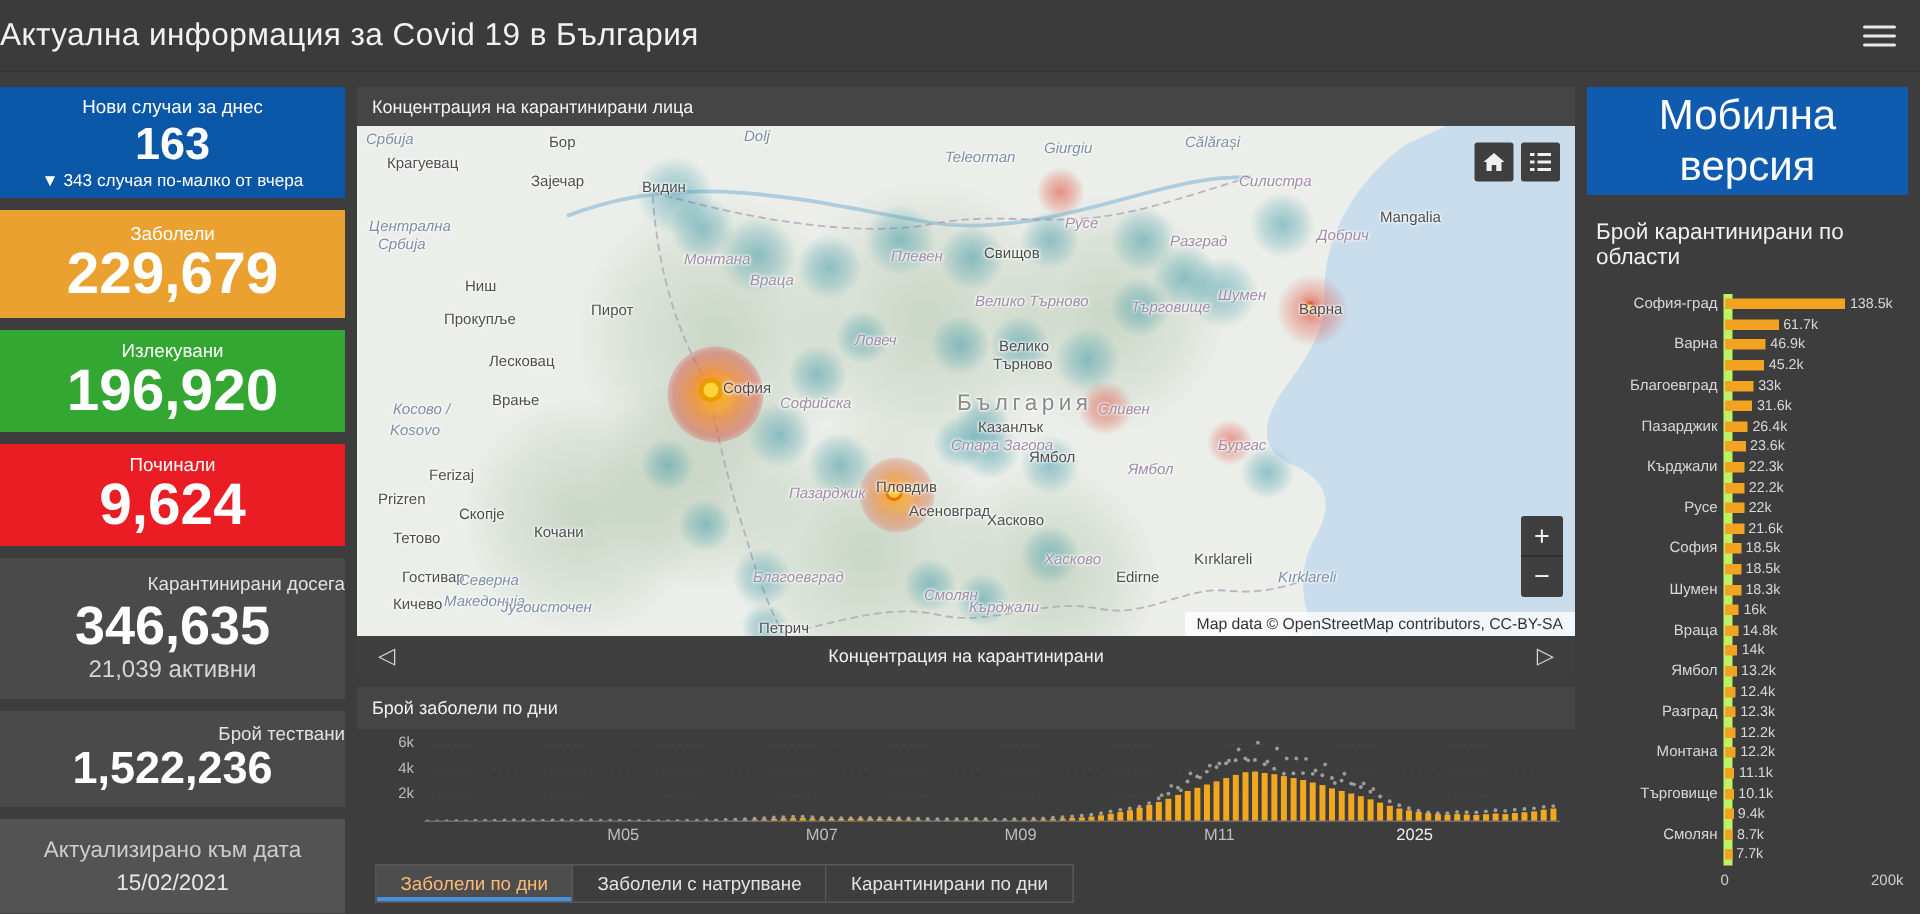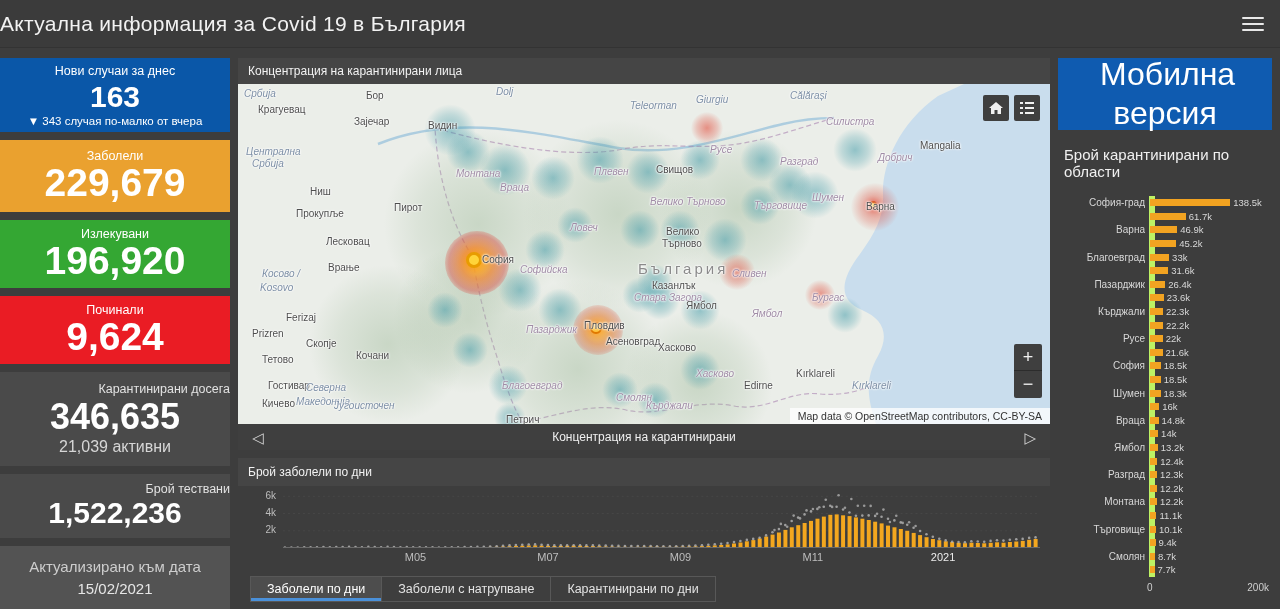--- a/index.html
+++ b/index.html
@@ -84,27 +84,27 @@
   .plot { position:relative; height:56px; }
   .plot svg { position:absolute; inset:0; width:100%; height:100%; }
   .x-axis { position:relative; height:16px; margin-top:2px; }
   .xtick { position:absolute; transform:translateX(-50%); font-size:11px; color:#bdbdbd; top:1px; }
   .xtick.bright { color:#ececec; }
 
   .tabs { display:flex; padding-left:12px; height:26px; margin-top:6px; }
   .tab { padding:0 16px; display:flex; align-items:center; font-size:12.5px; color:#e3e3e3;
     background:#3e3e3e; border:1px solid #585858; border-left:none; cursor:pointer; }
   .tab:first-child { border-left:1px solid #585858; }
-  .tab.active { background:#4d4d4d; color:#ffffff; box-shadow:inset 0 -3px 0 #4a90d9; }
+  .tab.active { background:#4d4d4d; color:#fdba74; box-shadow:inset 0 -3px 0 #4a90d9; }
 
   
   .right-col { padding-right:8px; display:flex; flex-direction:column; }
   .mobile-card { background:#0f5bb0; height:72px; color:#fff; display:flex; align-items:center;
     justify-content:center; text-align:center; cursor:pointer; flex:none; }
-  .mobile-card span { font-size:32px; line-height:1.22; display:inline-block; max-width:130px; }
+  .mobile-card span { font-size:28px; line-height:1.22; display:inline-block; max-width:130px; }
   .right-title { color:#f0f0f0; font-size:15px; margin:16px 0 16px 6px; }
   .region-rows { border-left:6px solid #bef264; margin-left:91px; position:relative; }
   .region-rows-inner { margin-left:-91px; }
   .rrow { height:13.6px; display:flex; align-items:center; font-size:10px; }
   .rlabel { width:86px; text-align:right; padding-right:5px; color:#d8d8d8; white-space:nowrap; }
   .rtrack { flex:1; display:flex; align-items:center; }
   .rbar { height:7px; background:#f2a321; flex:none; }
   .rval { margin-left:3px; color:#d8d8d8; font-size:9.5px; white-space:nowrap; }
   .raxis { display:flex; justify-content:space-between; width:122px; margin-left:89px;
     margin-top:5px; font-size:10px; color:#cfcfcf; }
@@ -580,21 +580,21 @@
               <circle cx="749.1" cy="45.9" r="1.3" fill="#bfbfbf" opacity="0.75"></circle>
               <circle cx="755.5" cy="45.4" r="1.3" fill="#bfbfbf" opacity="0.75"></circle>
               <line x1="0" y1="55.5" x2="760" y2="55.5" stroke="#6a6a6a" stroke-width="1"></line>
             </svg>
         </div>
         <div class="x-axis" id="daily-xaxis">
             <span class="xtick" style="left: 17.5%;">M05</span>
             <span class="xtick" style="left: 35%;">M07</span>
             <span class="xtick" style="left: 52.5%;">M09</span>
             <span class="xtick" style="left: 70%;">M11</span>
-            <span class="xtick bright" style="left: 87.2%;">2021</span>
+            <span class="xtick bright" style="left: 87.2%;">2025</span>
           </div>
       </div>
     </section>
 
     <div class="tabs">
       <div class="tab active">Заболели по дни</div>
       <div class="tab">Заболели с натрупване</div>
       <div class="tab">Карантинирани по дни</div>
     </div>
   </main>

